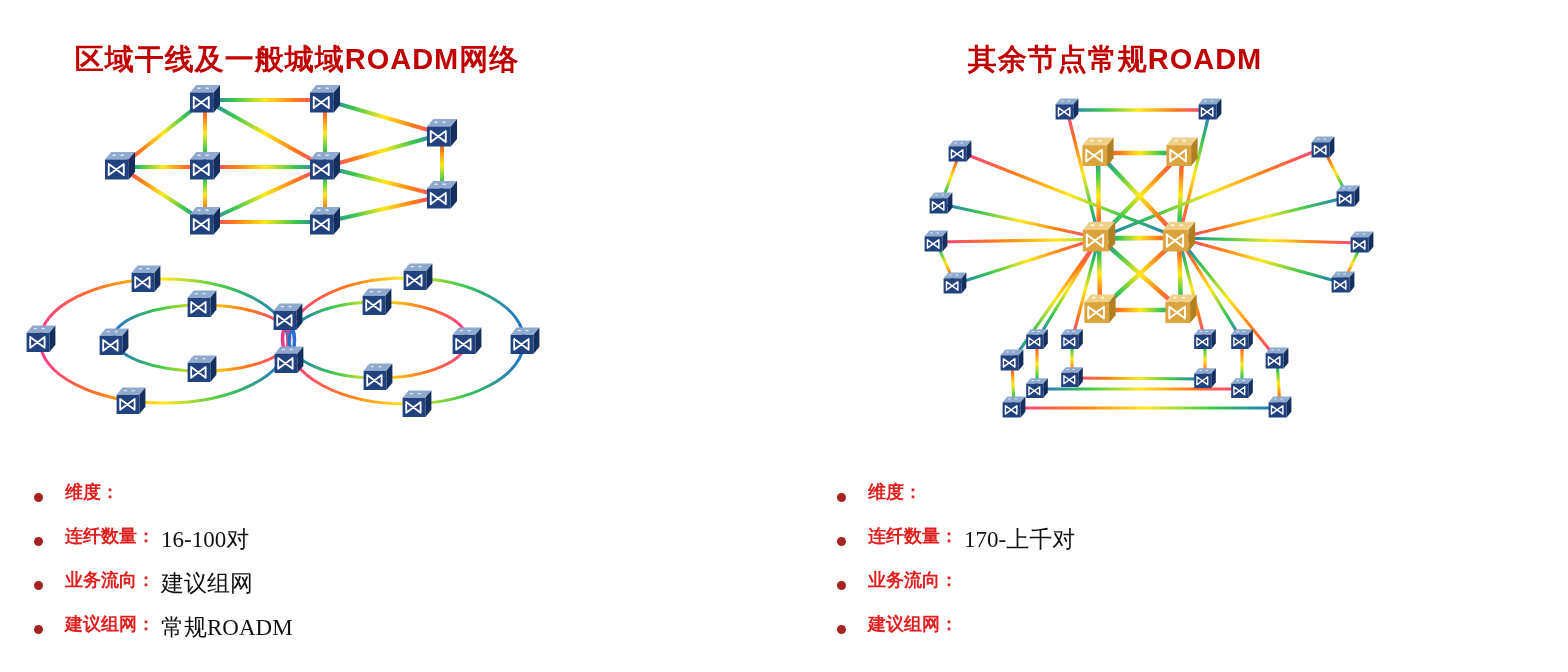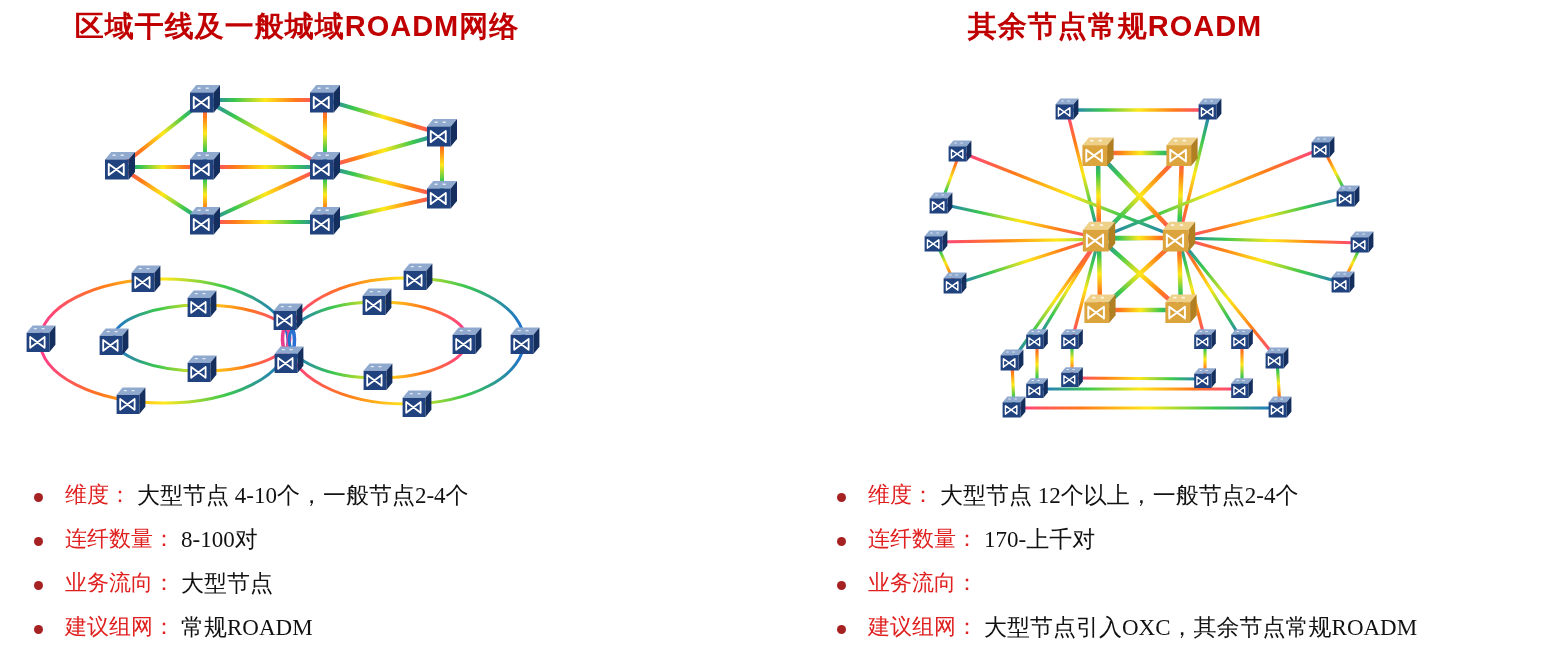--- a/index.html
+++ b/index.html
@@ -1,39 +1,39 @@
 <!DOCTYPE html>
 <html style="--title: #c00000; --label: #e01f1f; --dot: #a62121; --text: #111111; --nbf: #20427f; --nbt: #8fa9cf; --nbs: #142e5e; --ngf: #dca43c; --ngt: #efd089; --ngs: #b07f22;"><head>
 <meta charset="utf-8">
 <style>
   html,body{margin:0;padding:0;}
   body{
     width:1568px;height:672px;position:relative;background:#ffffff;overflow:hidden;
     font-family:"Liberation Sans","DejaVu Sans",sans-serif;
   }
   .panel-title{
-    position:absolute;top:7px;text-align:center;
+    position:absolute;top:40px;text-align:center;
     font-size:29px;font-weight:bold;color:var(--title,#c00000);
     letter-spacing:1px;white-space:nowrap;
   }
   #left-title{left:27px;width:540px;}
   #right-title{left:880px;width:470px;}
   .diagram-svg{position:absolute;}
   #left-svg{left:0;top:70px;}
   #right-svg{left:880px;top:80px;}
   .bullet-list{position:absolute;top:480px;}
   #left-bullets{left:30px;width:790px;}
   #right-bullets{left:833px;width:730px;}
   .bullet-row{display:flex;align-items:flex-start;height:44px;}
   .bullet-dot{
     flex:0 0 auto;width:9px;height:9px;border-radius:50%;
     background:var(--dot,#a62121);margin:13px 22px 0 4px;
   }
   .bullet-label{
-    font-size:22px;font-weight:normal;color:var(--label,#e01f1f);
+    font-size:18px;font-weight:bold;color:var(--label,#e01f1f);
     white-space:nowrap;font-family:"Liberation Serif","DejaVu Serif",serif;
   }
   .bullet-text{
     font-size:23px;color:var(--text,#111);white-space:nowrap;margin-left:6px;
     font-family:"Liberation Serif","DejaVu Serif",serif;
   }
 </style>
 </head>
 <body>
 
@@ -622,52 +622,49 @@
       <use transform="translate(1205,379) scale(0.9)" href="#nodeBlue" xlink:href="#nodeBlue"></use>
       <use transform="translate(1242,389) scale(0.9)" href="#nodeBlue" xlink:href="#nodeBlue"></use>
       <use transform="translate(1280,408) scale(0.95)" href="#nodeBlue" xlink:href="#nodeBlue"></use>
     </g>
   </svg>
 
 <div class="bullet-list" id="left-bullets">
   <div class="bullet-row">
     <span class="bullet-dot"></span>
     <span class="bullet-label">维度：</span>
-    <span class="bullet-text">大型节点 4-10个，一般节点2-4个</span>
   </div>
   <div class="bullet-row">
     <span class="bullet-dot"></span>
     <span class="bullet-label">连纤数量：</span>
-    <span class="bullet-text">8-100对</span>
+    <span class="bullet-text">16-100对</span>
   </div>
   <div class="bullet-row">
     <span class="bullet-dot"></span>
     <span class="bullet-label">业务流向：</span>
-    <span class="bullet-text">大型节点</span>
+    <span class="bullet-text">建议组网</span>
   </div>
   <div class="bullet-row">
     <span class="bullet-dot"></span>
     <span class="bullet-label">建议组网：</span>
     <span class="bullet-text">常规ROADM</span>
   </div>
 </div>
 
 <div class="bullet-list" id="right-bullets">
   <div class="bullet-row">
     <span class="bullet-dot"></span>
     <span class="bullet-label">维度：</span>
-    <span class="bullet-text">大型节点 12个以上，一般节点2-4个</span>
   </div>
   <div class="bullet-row">
     <span class="bullet-dot"></span>
     <span class="bullet-label">连纤数量：</span>
     <span class="bullet-text">170-上千对</span>
   </div>
   <div class="bullet-row">
     <span class="bullet-dot"></span>
     <span class="bullet-label">业务流向：</span>
   </div>
   <div class="bullet-row">
     <span class="bullet-dot"></span>
     <span class="bullet-label">建议组网：</span>
-    <span class="bullet-text">大型节点引入OXC，其余节点常规ROADM</span>
   </div>
 </div>
 
 </body></html>

